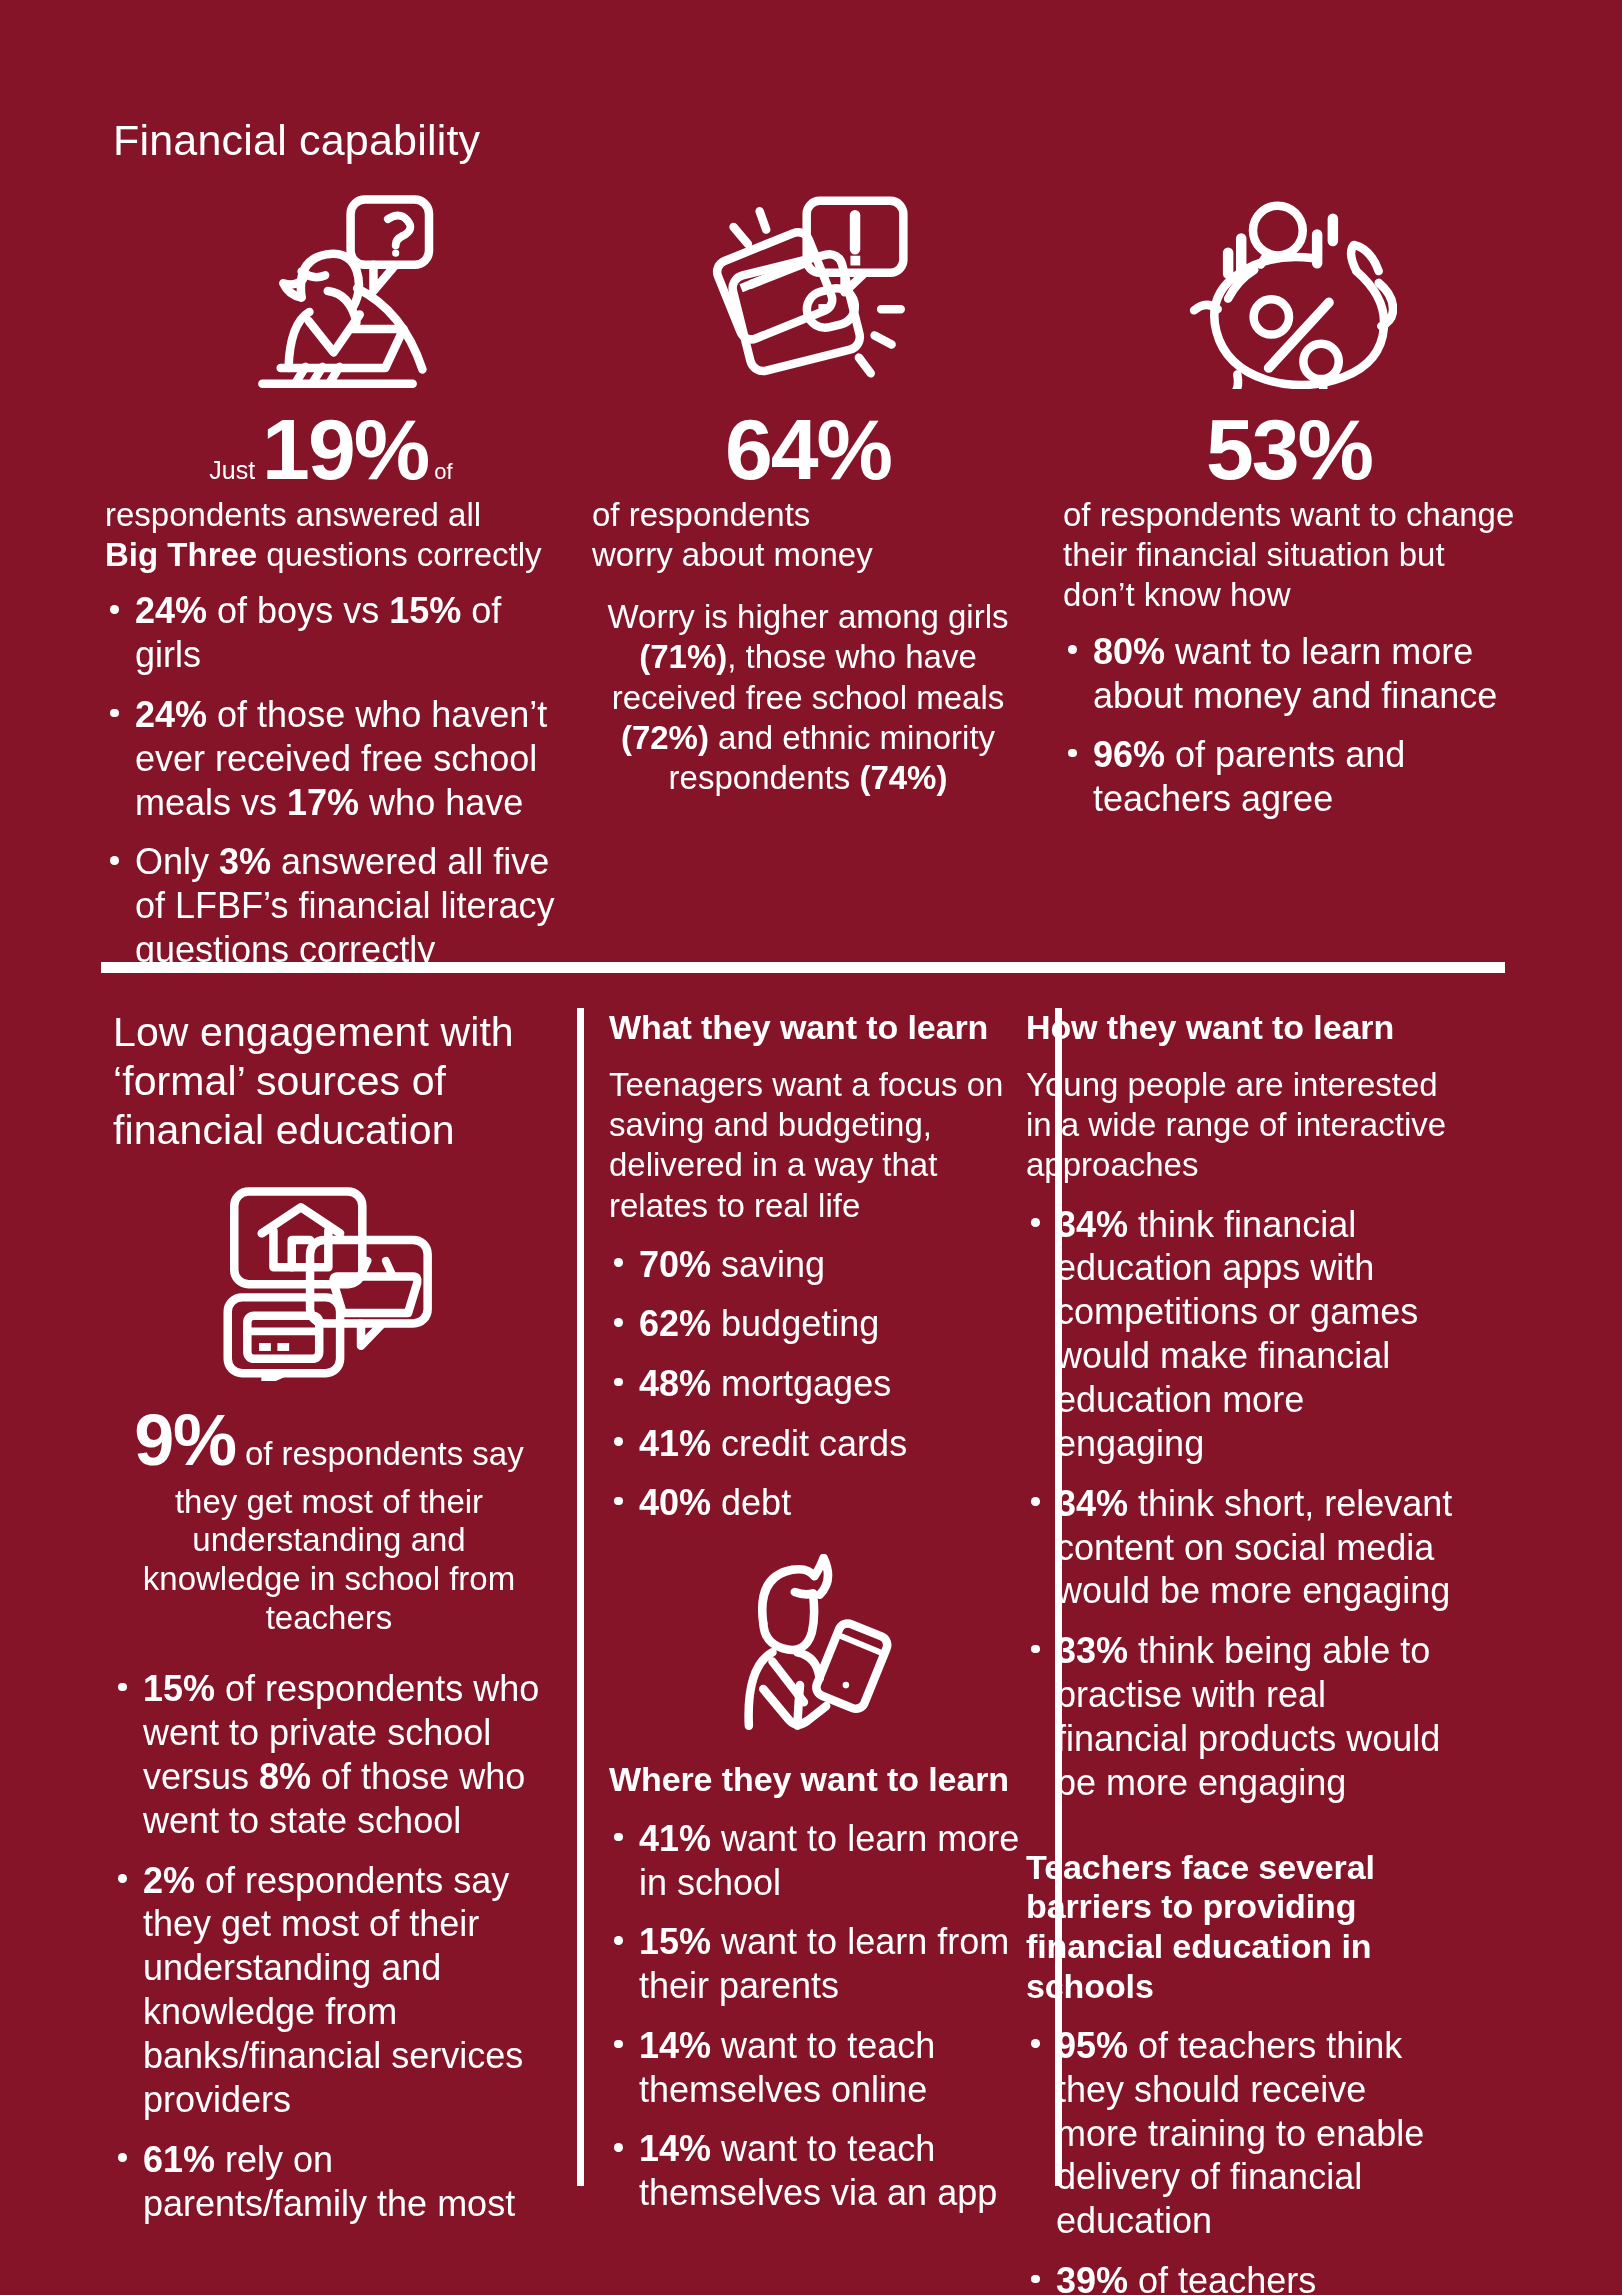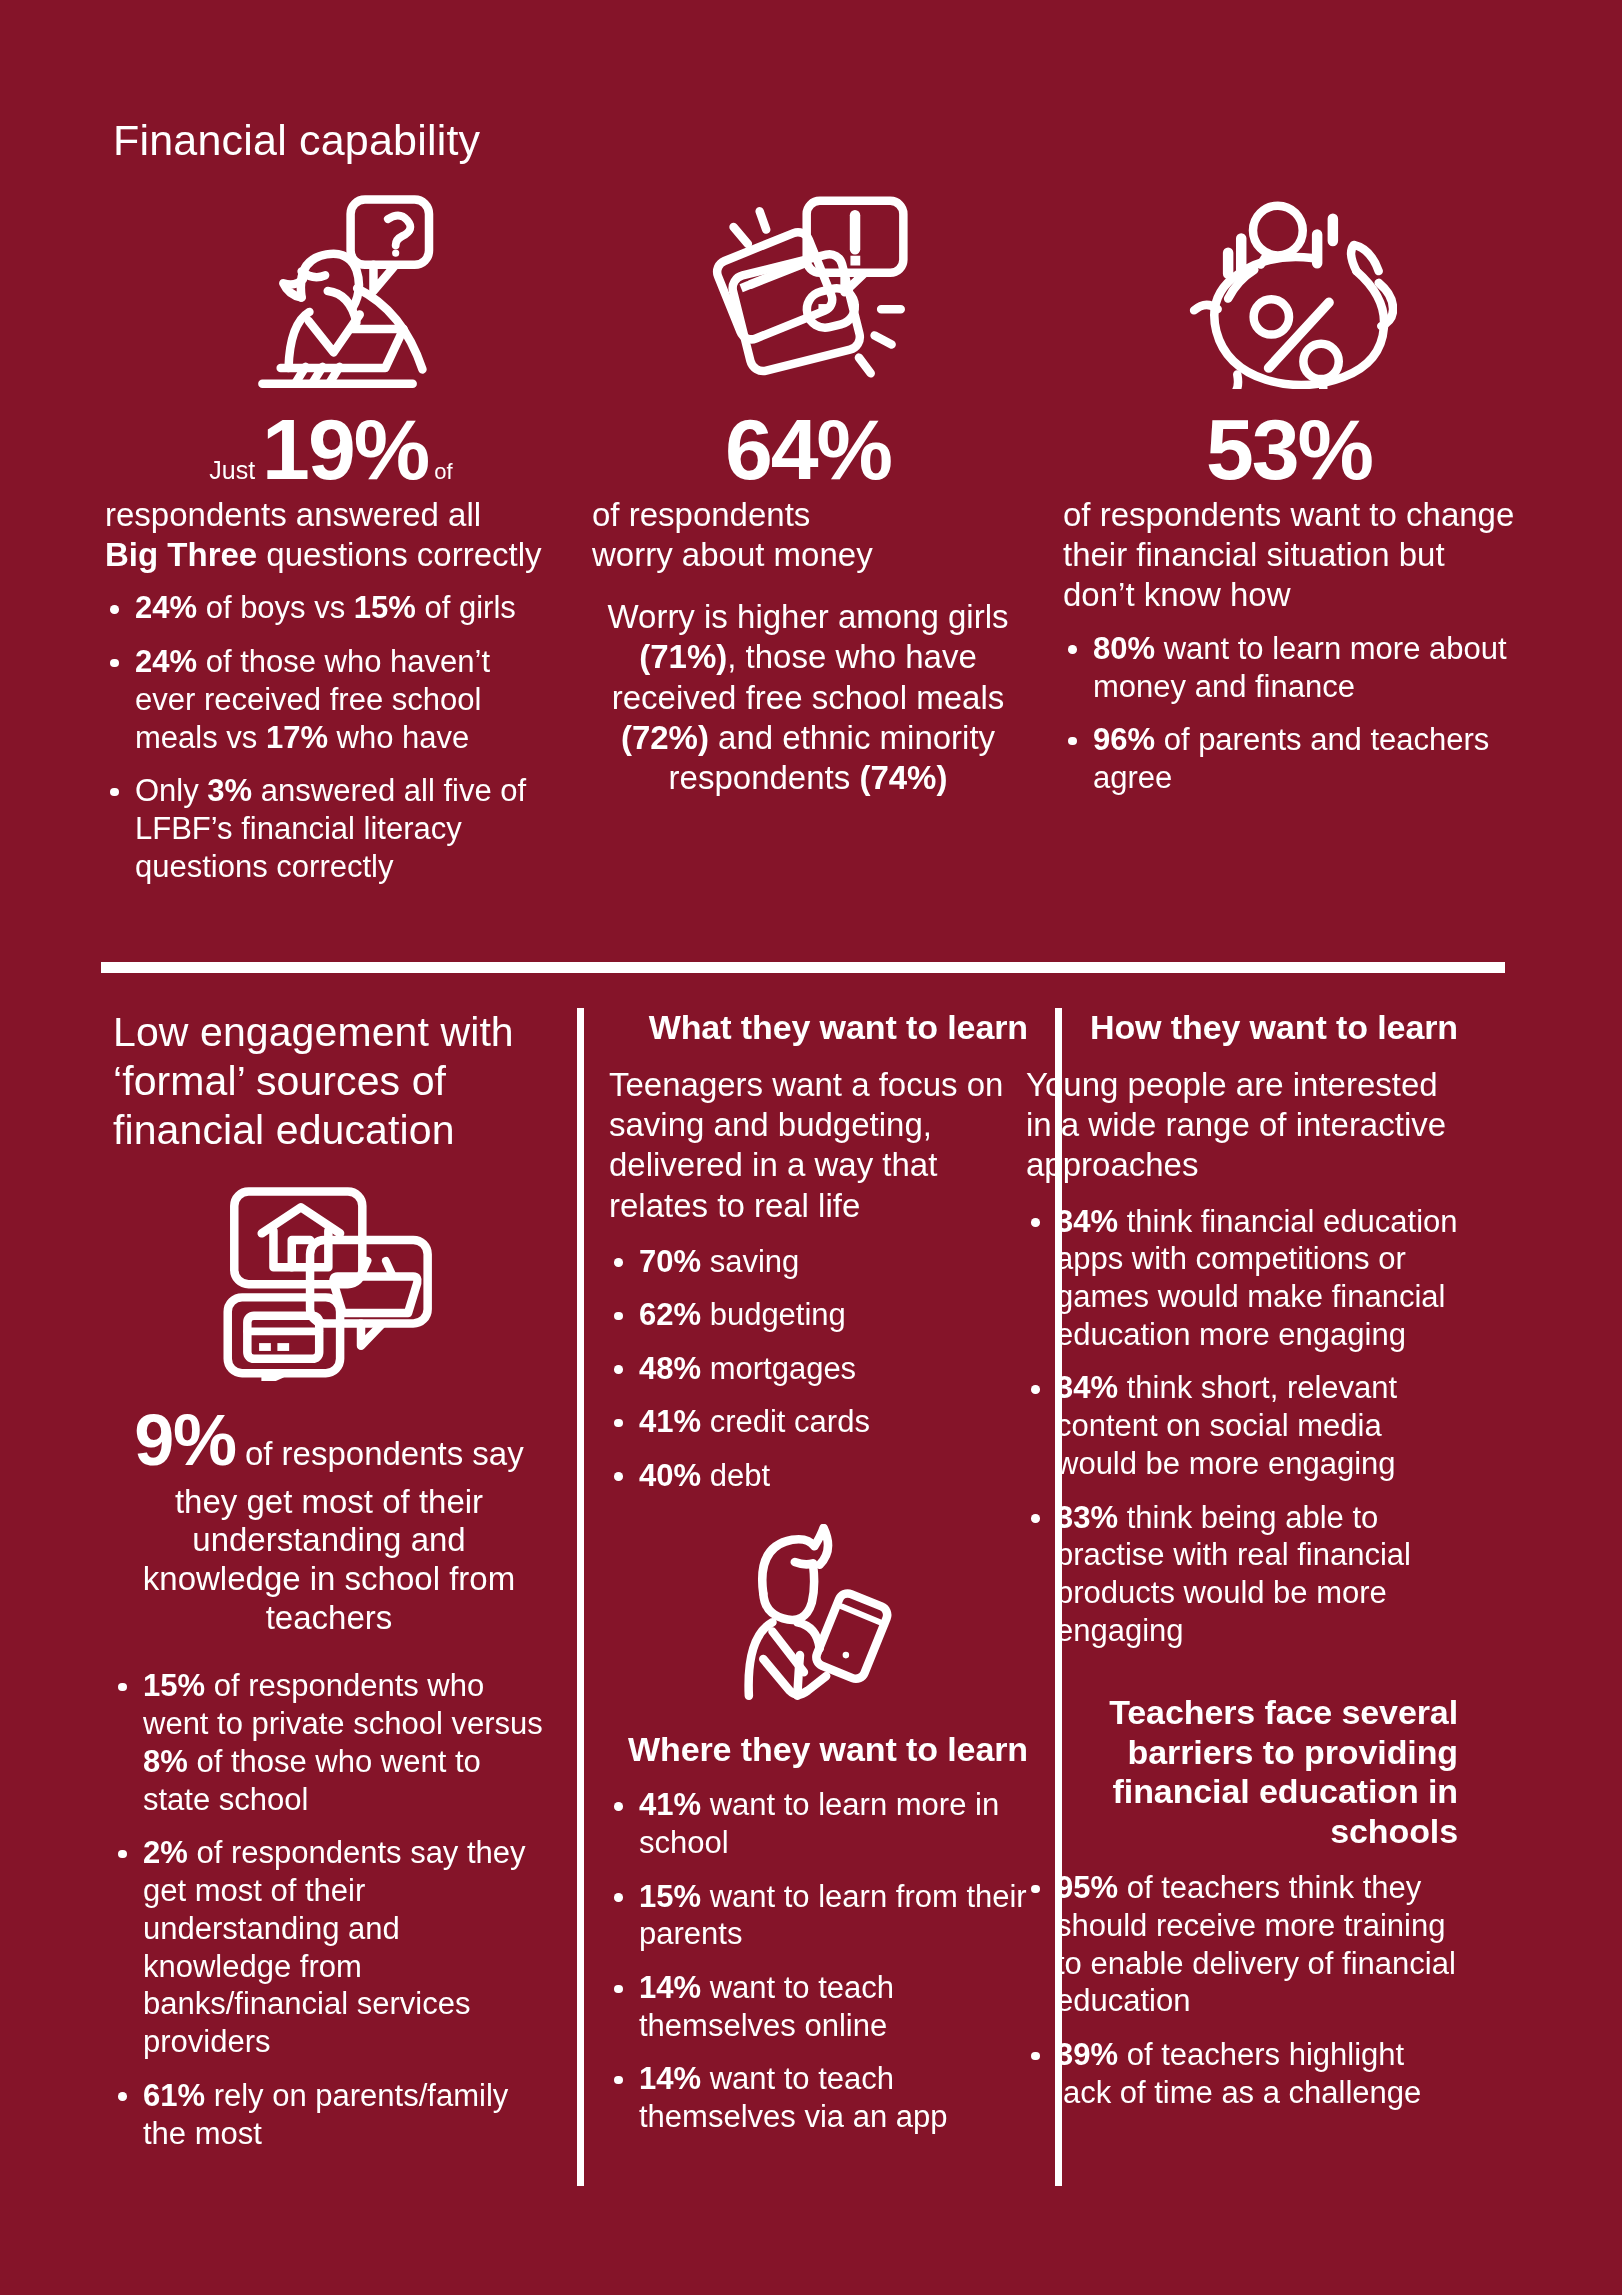--- a/index.html
+++ b/index.html
@@ -20,38 +20,37 @@
     font-size:41px;
     font-weight:300;
     line-height:1.20;
     letter-spacing:0.1px;
   }
   .block-title{
     font-size:34px;
     font-weight:700;
     line-height:1.17;
     letter-spacing:-0.1px;
-    text-align:right;
   }
   .body-text{
     font-size:33px;
     font-weight:300;
     line-height:1.22;
   }
 
   
   ul.bullets{
     list-style:none;
     margin:0;padding:0;
   }
   ul.bullets > li{
     position:relative;
     padding-left:30px;
     margin-bottom:15.7px;
-    font-size:31px;
+    font-size:36px;
     font-weight:300;
     line-height:1.22;
   }
   ul.bullets > li:last-child{margin-bottom:0;}
   ul.bullets > li .dot{
     position:absolute;
     left:5.2px;top:15.7px;
     width:8.5px;height:8.5px;
     border-radius:50%;
     background:#ffffff;

